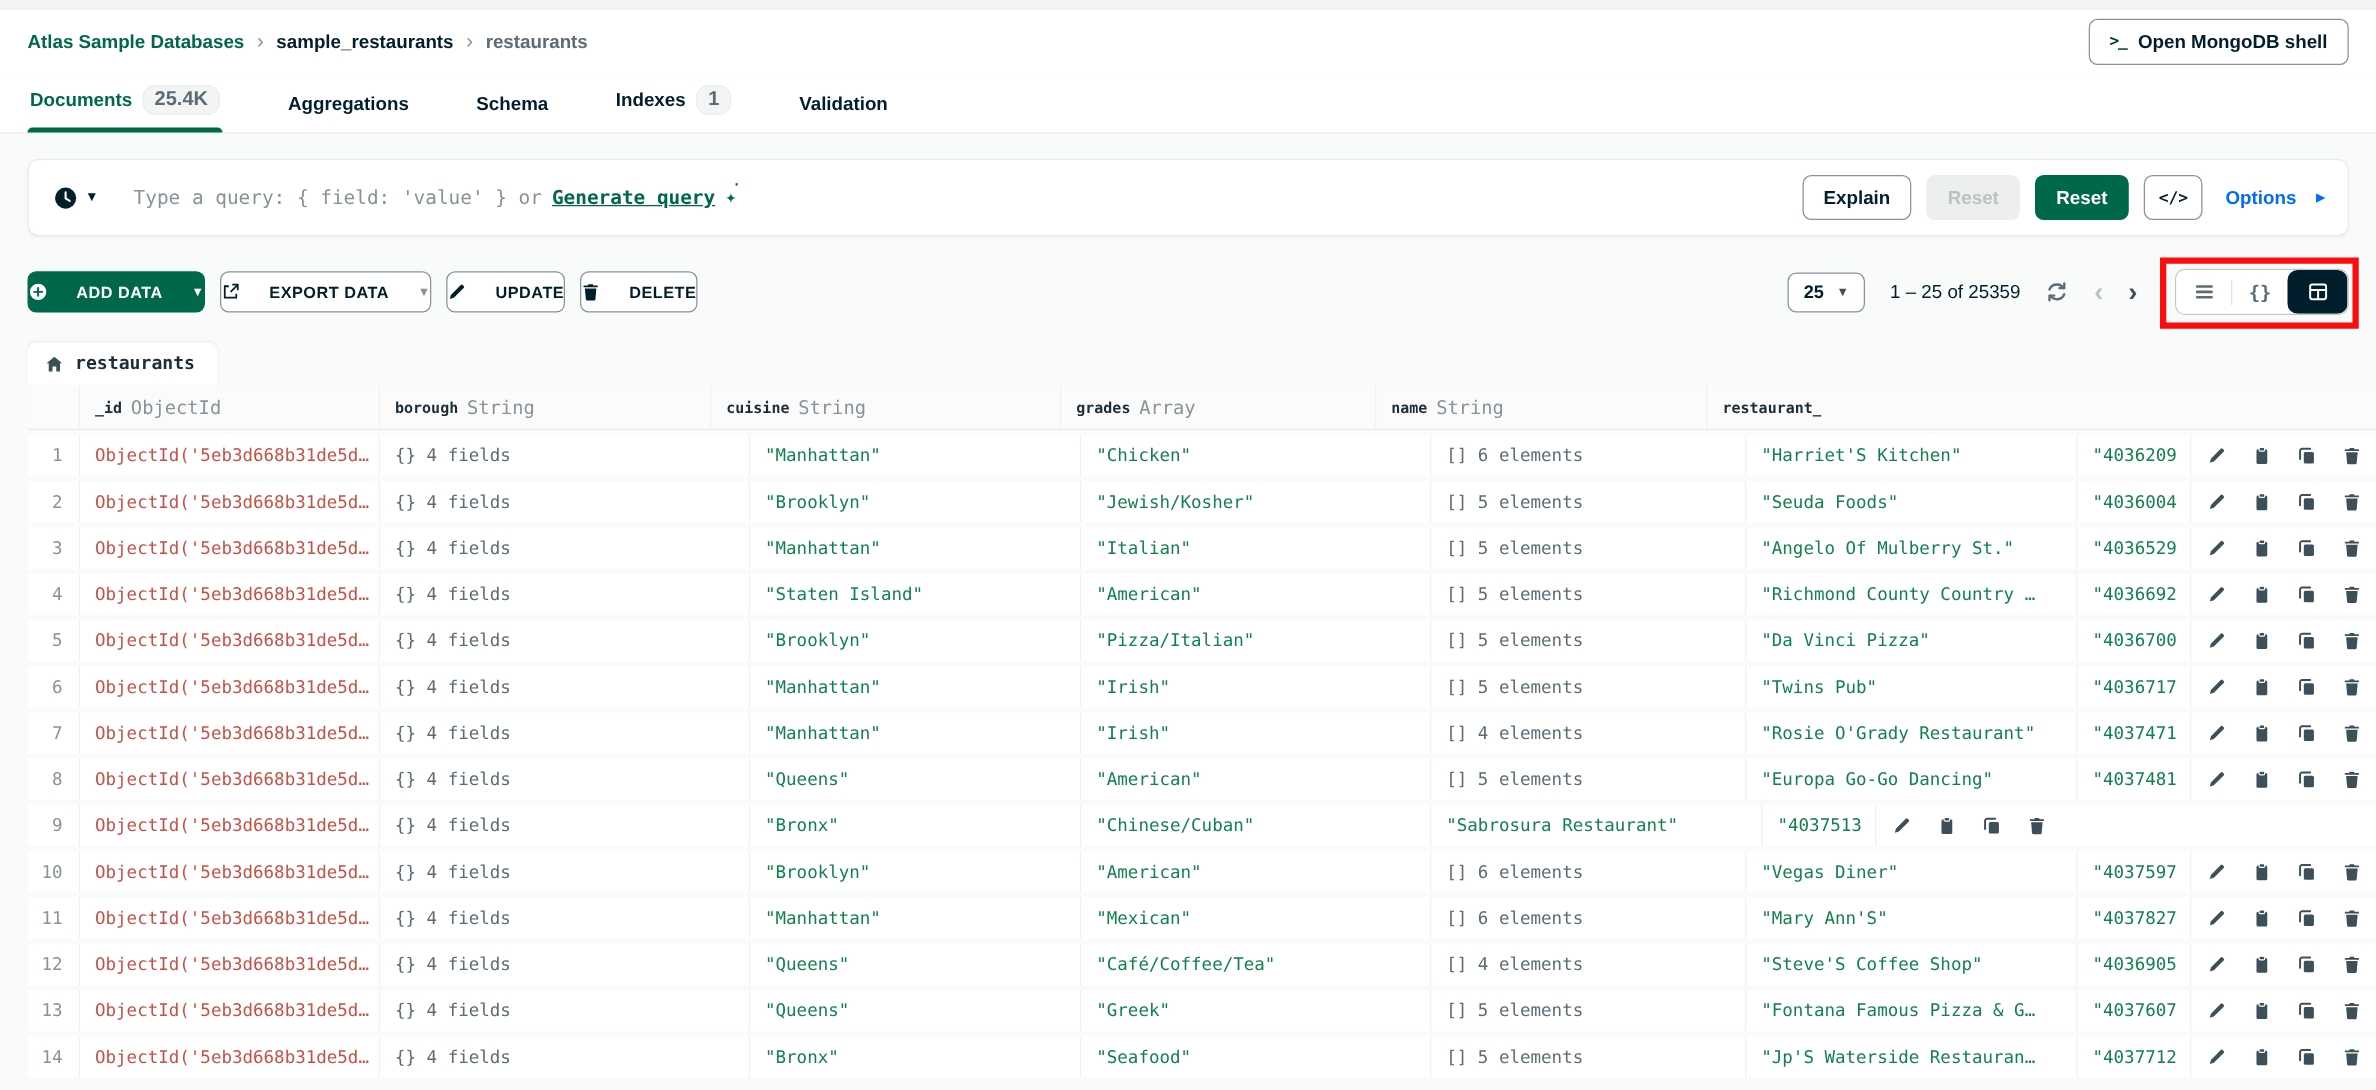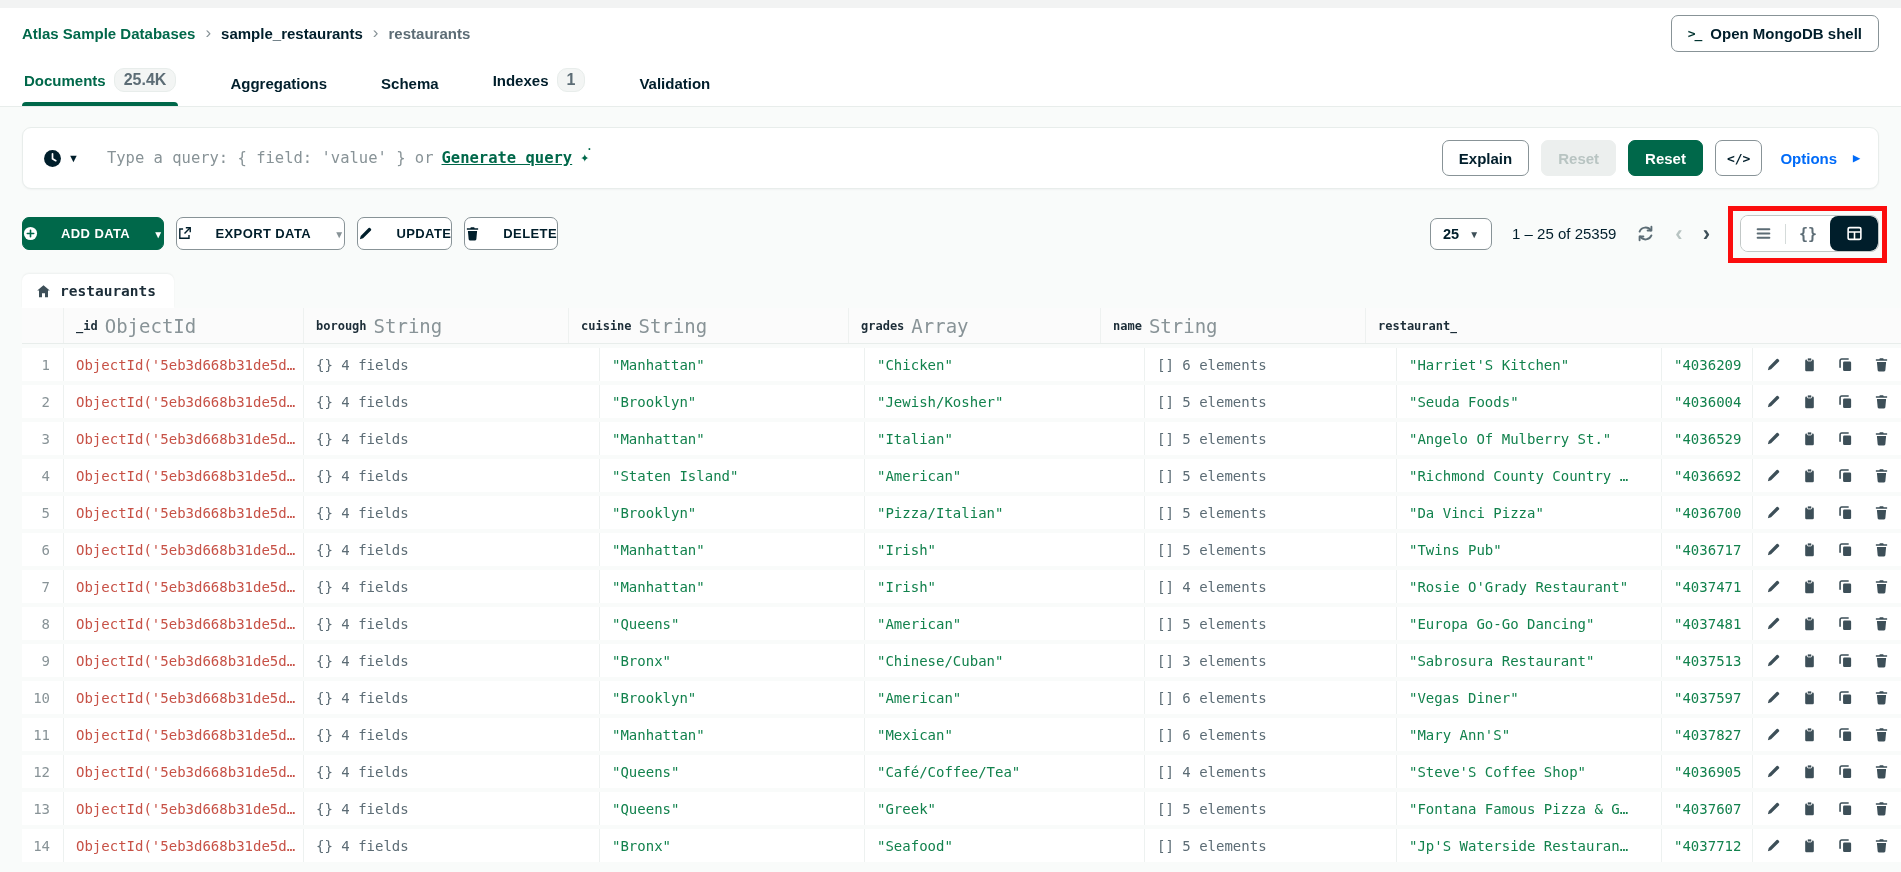--- a/index.html
+++ b/index.html
@@ -75,21 +75,21 @@
 
   
   .table-zone { margin:22px 0 0 22px; }
   .coll-pill { display:inline-flex; align-items:center; gap:9px; background:#fff; border-radius:7px 7px 0 0;
                height:34px; padding:0 18px 0 14px; font-family:"DejaVu Sans Mono",monospace; font-weight:700;
                font-size:14.5px; color:#1C2D38; box-shadow:0 -1px 2px rgba(0,30,43,.05); cursor:pointer; }
   .grid { width:1879px; font-family:"DejaVu Sans Mono",monospace; font-size:14px; }
   .thead { display:flex; background:#FBFBFB; height:36px; align-items:center; border-bottom:1px solid #E8EDEB; }
   .th { display:flex; align-items:center; gap:7px; padding-left:12px; height:100%; overflow:hidden; white-space:nowrap; border-right:1px solid #EEF1F0; }
   .th-name { font-weight:700; color:#1C2D38; font-size:12px; }
-  .th-type { color:#889397; font-size:19px; }
+  .th-type { color:#889397; font-size:15px; }
   .tr { display:flex; background:#fff; height:33px; margin-top:4px; align-items:center; }
   .td { height:100%; display:flex; align-items:center; padding-left:12px; overflow:hidden; white-space:nowrap; border-right:1px solid #EDF1F0; }
   .c-num   { width:42px;  justify-content:flex-end; padding:0 13px 0 0; color:#889397; }
   .c-id    { width:240px; color:#C75146; }
   .c-addr  { width:296px; color:#5C6C75; }
   .c-boro  { width:265px; color:#12824D; }
   .c-cuis  { width:280px; color:#12824D; }
   .c-grad  { width:252px; color:#5C6C75; }
   .c-name  { width:265px; color:#12824D; }
   .c-rid   { width:91px;  color:#12824D; }
@@ -502,21 +502,20 @@
             </svg>
           </div>
         </div>
 
         <div class="tr">
           <div class="td c-num">9</div>
           <div class="td c-id">ObjectId('5eb3d668b31de5d…</div>
           <div class="td c-addr">{} 4 fields</div>
           <div class="td c-boro">"Bronx"</div>
           <div class="td c-cuis">"Chinese/Cuban"</div>
-          <div class="td c-grad">[] 3 elements</div>
           <div class="td c-name">"Sabrosura Restaurant"</div>
           <div class="td c-rid">"4037513</div>
           <div class="td c-act">
             <svg class="row-icon" viewBox="0 0 16 16">
               <path d="M2 14l.9-3.4 8.4-8.4a1.15 1.15 0 0 1 1.63 0l.87.87a1.15 1.15 0 0 1 0 1.63L5.4 13.1 2 14z" fill="#3D4F58"></path>
             </svg>
             <svg class="row-icon" viewBox="0 0 16 16">
               <rect x="3.4" y="2.6" width="9.2" height="12.6" rx="1.3" fill="#3D4F58"></rect>
               <rect x="5.6" y="1" width="4.8" height="3.2" rx="1" fill="#3D4F58" stroke="#fff" stroke-width="1"></rect>
             </svg>

